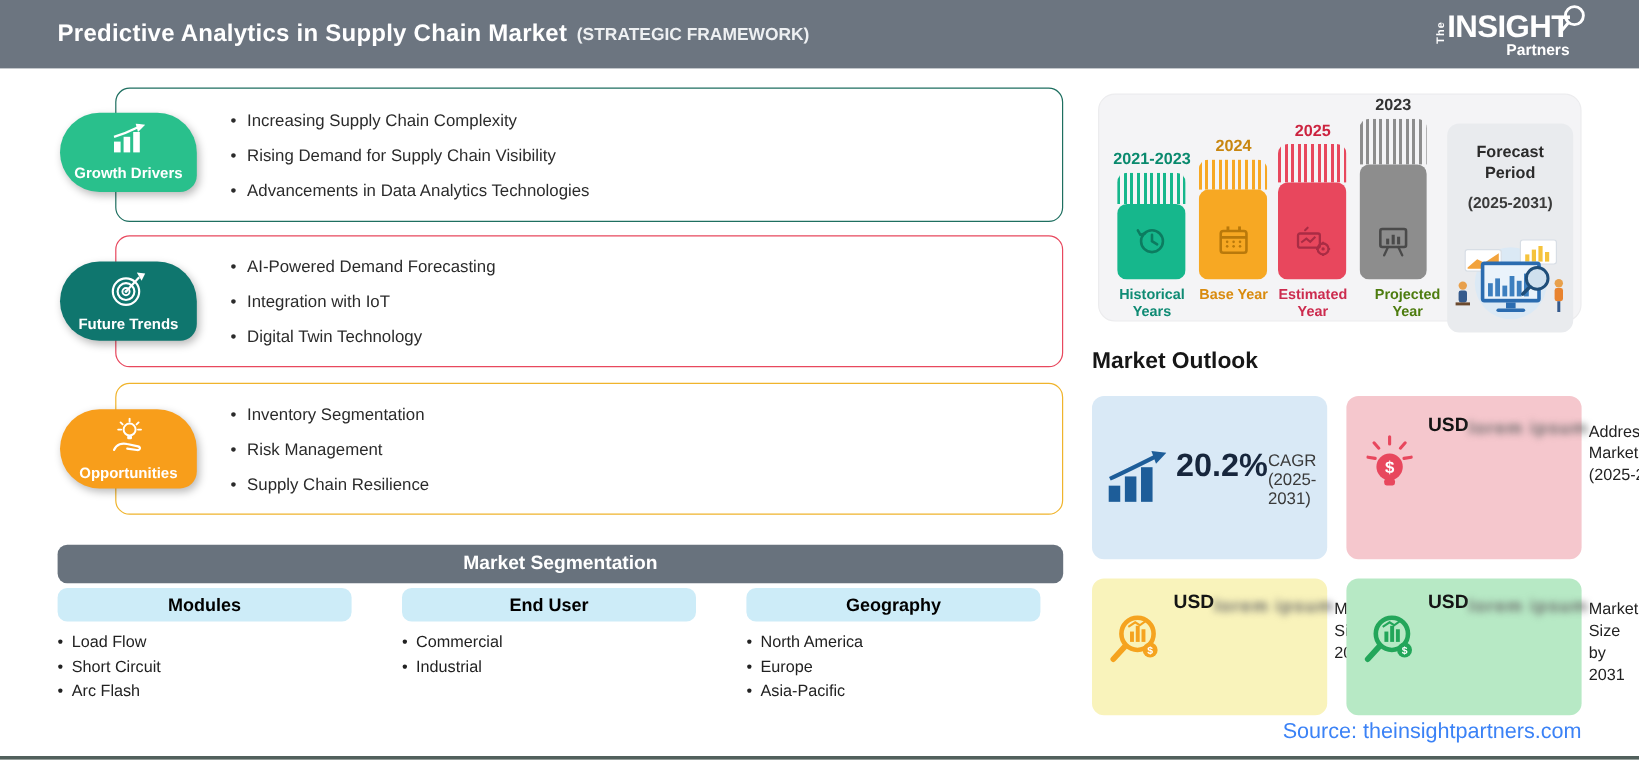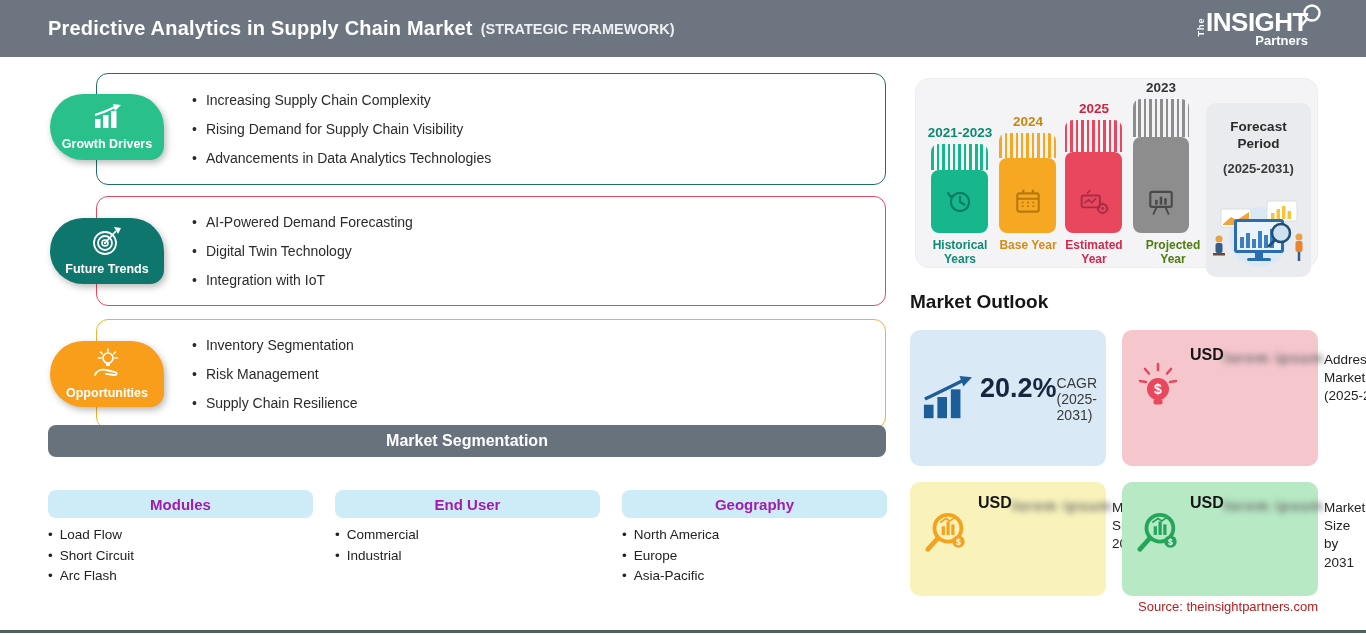--- a/index.html
+++ b/index.html
@@ -30,24 +30,24 @@
   .row-growth .dbox { border:1.5px solid #1e6f60; }
   .row-growth .badge { background:#29c08c; top:21px; }
   .row-trends { top:196px; height:110px; }
   .row-trends .dbox { border:1.5px solid #e8485e; }
   .row-trends .badge { background:#0f766e; top:22px; }
   .row-opps { top:319px; height:110px; }
   .row-opps .dbox { border:1.5px solid #f0b42c; }
   .row-opps .badge { background:#f89e1b; top:22px; }
 
   
-  .seg-bar { position:absolute; left:48px; top:425px; width:838px; height:32px; background:#68727d; border-radius:8px;
+  .seg-bar { position:absolute; left:48px; top:454px; width:838px; height:32px; background:#68727d; border-radius:8px;
              display:flex; align-items:center; justify-content:center; color:#fff; font-size:16px; font-weight:bold; }
-  .seg-pill { position:absolute; top:490px; width:265px; height:28px; background:#cdecf8; border-radius:8px;
-              display:flex; align-items:center; justify-content:center; font-size:15px; font-weight:bold; color:#a21caf; }
+  .seg-pill { position:absolute; top:490px; width:245px; height:28px; background:#cdecf8; border-radius:8px;
+              display:flex; align-items:center; justify-content:center; font-size:15px; font-weight:bold; color:#000000; }
   .seg-list { position:absolute; top:525px; width:265px; font-size:13.5px; color:#222; }
   .seg-list .seg-item { line-height:20.5px; }
   .seg-item::before { content:"•"; margin-right:7px; }
   .seg-c1 { left:48px; } .seg-c2 { left:335px; } .seg-c3 { left:622px; }
 
   
   .timeline { position:absolute; left:915px; top:78px; width:403px; height:190px; background:#f4f4f6; border-radius:14px; border:1px solid #ececee; }
   .tbar { position:absolute; border-radius:8px; overflow:hidden; display:flex; flex-direction:column; }
   .tbar .stripes { width:100%; }
   .tbar .solid { flex:1; border-radius:8px 8px 0 0; position:relative; }
@@ -88,21 +88,21 @@
   .card-green  { left:1122px; top:482px; height:114px; background:#b7e9c5; padding-top:12px; }
   .card .icon-wrap { flex:0 0 48px; display:flex; justify-content:center; }
   .card-col { display:flex; flex-direction:row; }
   .big-value { font-size:27px; font-weight:800; color:#17263c; }
   .big-sub { font-size:14px; color:#3a3a3a; margin-top:2px; }
   .usd { font-size:16px; font-weight:bold; color:#141414; }
   .blurred { font-size:15px; font-weight:bold; color:#6a6a6a; filter:blur(3.2px); letter-spacing:1px; margin-top:3px; white-space:nowrap; }
   .card-label { font-size:13.5px; color:#222; margin-top:5px; line-height:1.35; }
   .card-pink .icon-wrap, .card-yellow .icon-wrap, .card-green .icon-wrap { margin-top:16px; }
 
-  .source { position:absolute; right:48px; top:599px; font-size:13px; color:#b91c1c; }
+  .source { position:absolute; right:48px; top:599px; font-size:18px; color:#3b82f6; }
   .bottom-line { position:absolute; left:0; right:0; bottom:2px; height:3px; background:#51605c; }
 </style>
 </head>
 <body>
 
 <div class="header">
   <span class="header-title">Predictive Analytics in Supply Chain Market</span>
   <span class="header-subtitle">(STRATEGIC FRAMEWORK)</span>
   <div class="logo">
     <span class="logo-the">The</span>
@@ -146,22 +146,22 @@
           <circle cx="15" cy="17" r="3" fill="none" stroke="#fff" stroke-width="1.6"></circle>
           <circle cx="15" cy="17" r="1.2" fill="#fff"></circle>
           <line x1="15" y1="17" x2="26" y2="5" stroke="#fff" stroke-width="1.8"></line>
           <polygon points="24,1 31,2 28,8" fill="#fff"></polygon>
         </svg>
     </span>
     <span class="badge-label">Future Trends</span>
   </div>
   <div class="dbox">
     <div class="bullet-line">AI-Powered Demand Forecasting</div>
+    <div class="bullet-line">Integration with IoT</div>
     <div class="bullet-line">Digital Twin Technology</div>
-    <div class="bullet-line">Integration with IoT</div>
   </div>
 </div>
 
 <div class="drow row-opps">
   <div class="badge">
     <span>
       <svg width="36" height="32" viewBox="0 0 36 32">
           <circle cx="19" cy="10" r="5" fill="none" stroke="#fff" stroke-width="1.7"></circle>
           <rect x="17" y="15" width="4" height="3" rx="1" fill="#fff"></rect>
           <line x1="19" y1="1" x2="19" y2="3.2" stroke="#fff" stroke-width="1.6" stroke-linecap="round"></line>

